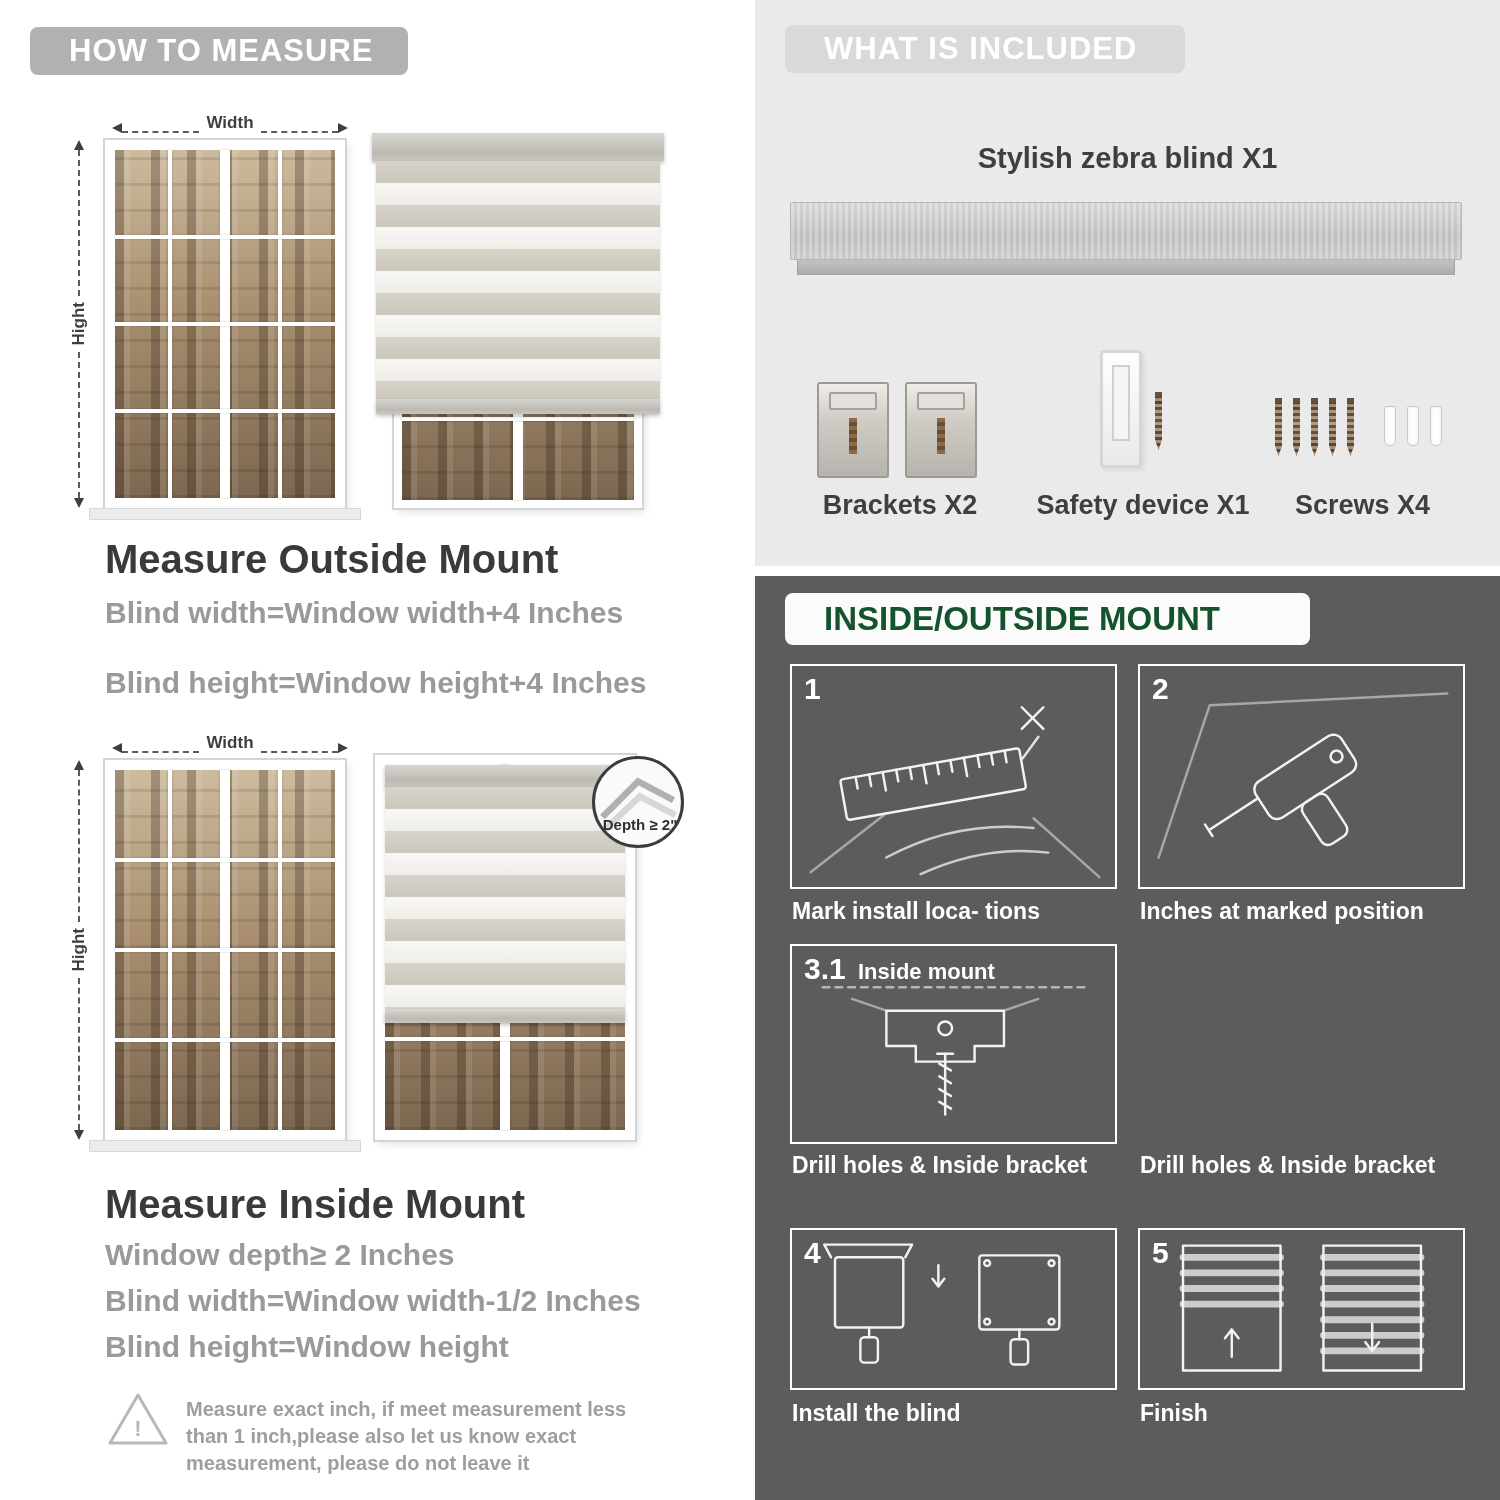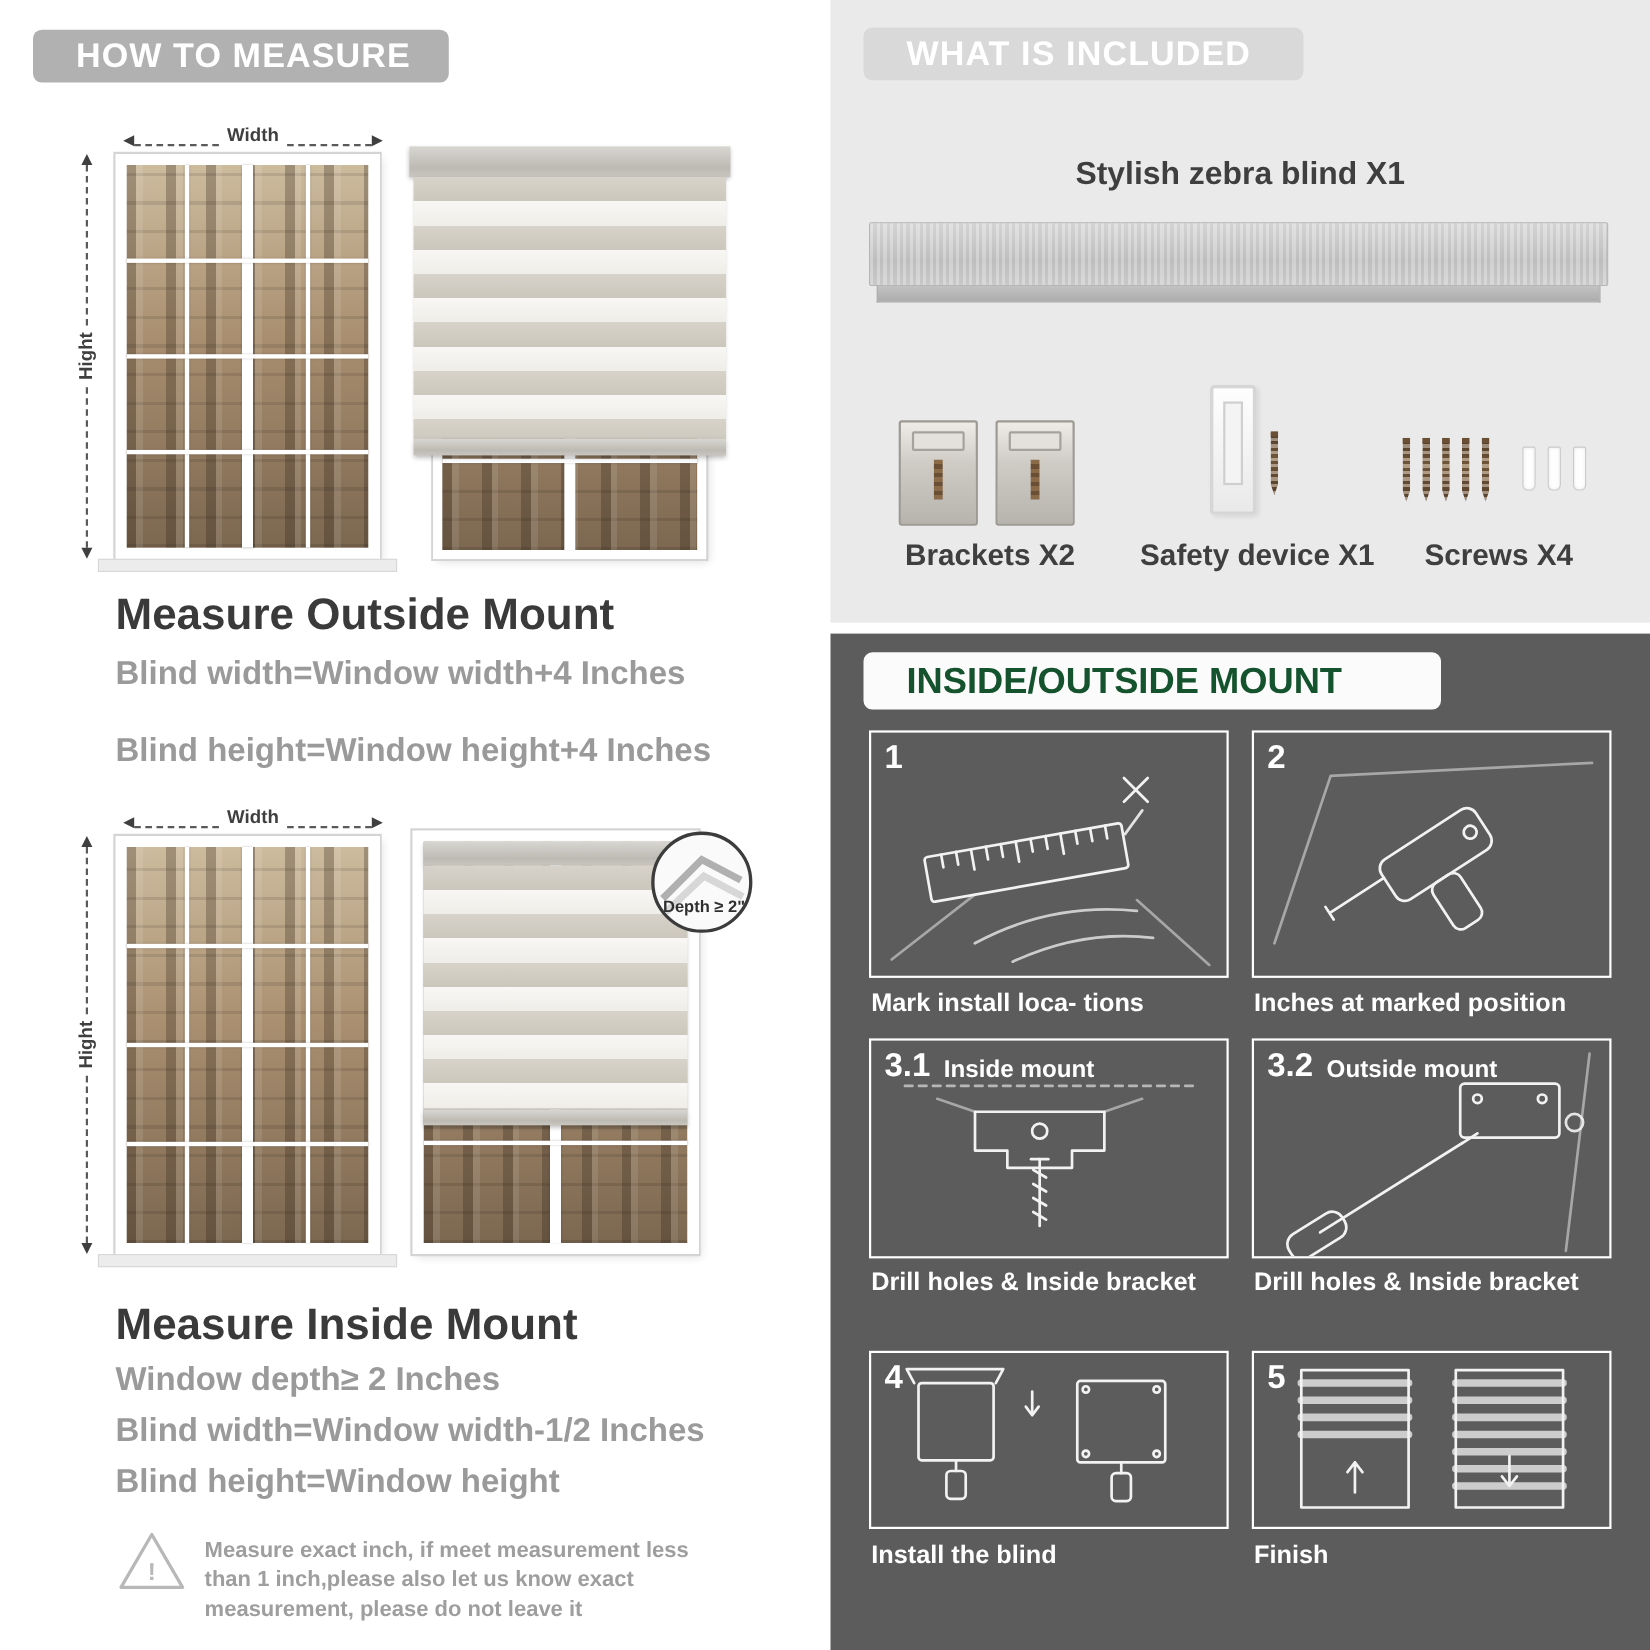--- a/index.html
+++ b/index.html
@@ -320,38 +320,20 @@
           <circle cx="155" cy="84" r="7"></circle>
           <path d="M147 110 h16"></path>
           <path d="M155 110 v62"></path>
           <path d="M149 120 l12 7 M149 133 l12 7 M149 146 l12 7 M149 159 l12 7"></path>
         </g>
       </svg>
     </div>
   </div>
   <div class="step-caption" style="left:37px; top:576px;">Drill holes &amp;  Inside bracket</div>
 
-  <div class="step-box" style="left:383px; top:368px; height:200px;">
-    <span class="step-num">3.2</span>
-    <span class="step-inner-label">Outside mount</span>
-    <div class="step-art">
-      <svg viewBox="0 0 327 200">
-        <g class="lineart">
-          <path d="M310 12 L288 195" opacity=".5"></path>
-          <rect x="190" y="40" width="92" height="50" rx="4"></rect>
-          <circle cx="206" cy="54" r="4"></circle>
-            <circle cx="266" cy="54" r="4"></circle>
-          <circle cx="296" cy="76" r="8" opacity=".9"></circle>
-          <path d="M60 178 L192 95"></path>
-          <path d="M192 95 l14 -9"></path>
-          <rect x="28" y="168" width="58" height="26" rx="11" transform="rotate(-32 57 181)"></rect>
-        </g>
-      </svg>
-    </div>
-  </div>
   <div class="step-caption" style="left:385px; top:576px;">Drill holes &amp;  Inside bracket</div>
 
   <div class="step-box" style="left:35px; top:652px; height:162px;">
     <span class="step-num">4</span>
     <div class="step-art">
       <svg viewBox="0 0 327 162">
         <g class="lineart">
           <path d="M31 15 h90 M38 28 l-7 -13 M114 28 l7 -13"></path>
           <rect x="42" y="28" width="70" height="72" rx="3"></rect>
           <path d="M77 100 v10"></path>

